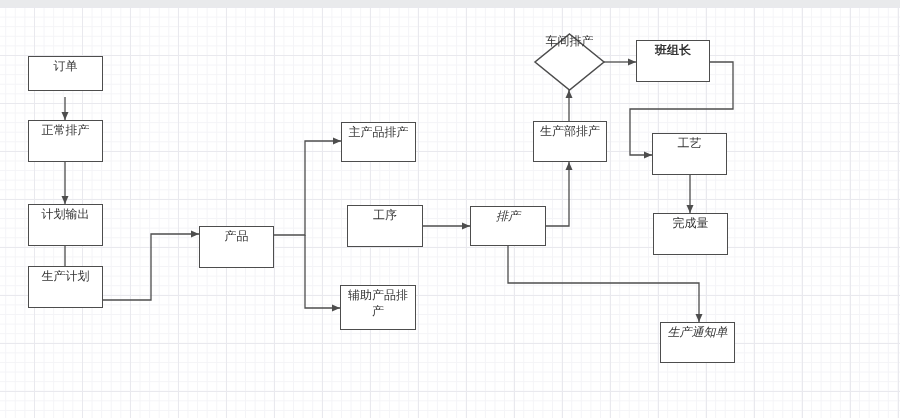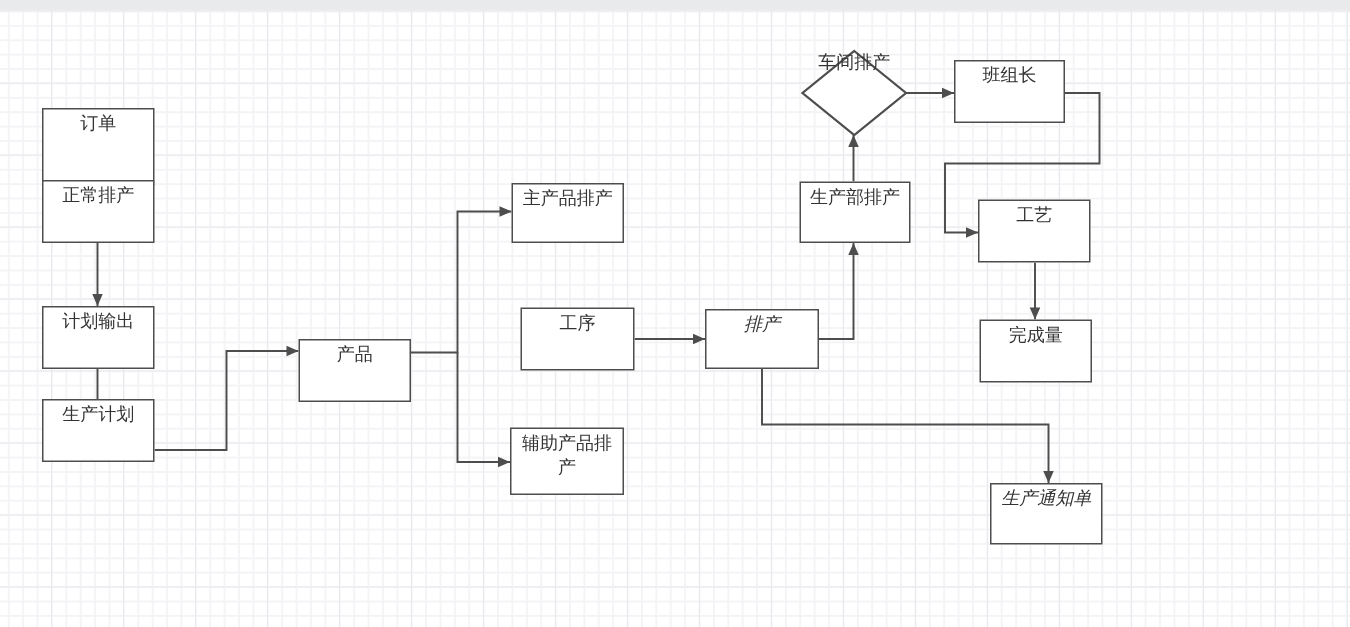--- a/index.html
+++ b/index.html
@@ -92,21 +92,21 @@
       <polyline points="305,235 305,308 340,308" class="edge" marker-end="url(#arrowhead)"></polyline>
       <polyline points="423,226 470,226" class="edge" marker-end="url(#arrowhead)"></polyline>
       <polyline points="546,226 569,226 569,162" class="edge" marker-end="url(#arrowhead)"></polyline>
       <polyline points="569,121 569,90" class="edge" marker-end="url(#arrowhead)"></polyline>
       <polyline points="604,62 636,62" class="edge" marker-end="url(#arrowhead)"></polyline>
       <polyline points="710,62 733,62 733,109 630,109 630,155 652,155" class="edge" marker-end="url(#arrowhead)"></polyline>
       <polyline points="690,175 690,213" class="edge" marker-end="url(#arrowhead)"></polyline>
       <polyline points="508,246 508,283 699,283 699,322" class="edge" marker-end="url(#arrowhead)"></polyline>
       <polygon points="569.5,34 604,62 569.5,90 535,62" class="diamond-shape"></polygon>
     </svg>
-<div class="node" style="left: 28px; top: 72px; width: 75px; height: 52px;">
+<div class="node" style="left: 28px; top: 56px; width: 75px; height: 35px;">
       <span>订单</span>
     </div>
     <div class="node" style="left: 28px; top: 120px; width: 75px; height: 42px;">
       <span>正常排产</span>
     </div>
     <div class="node" style="left: 28px; top: 204px; width: 75px; height: 42px;">
       <span>计划输出</span>
     </div>
     <div class="node" style="left: 28px; top: 266px; width: 75px; height: 42px;">
       <span>生产计划</span>
@@ -125,21 +125,21 @@
     </div>
     <div class="node" style="left: 470px; top: 206px; width: 76px; height: 40px; font-style: italic;">
       <span>排产</span>
     </div>
     <div class="node" style="left: 533px; top: 121px; width: 74px; height: 41px;">
       <span>生产部排产</span>
     </div>
     <div class="node diamond" style="left: 535px; top: 34px; width: 69px; height: 56px;">
       <span>车间排产</span>
     </div>
-    <div class="node" style="left: 636px; top: 40px; width: 74px; height: 42px;">
+    <div class="node" style="left: 636px; top: 40px; width: 74px; height: 42px; font-weight: bold;">
       <span>班组长</span>
     </div>
     <div class="node" style="left: 652px; top: 133px; width: 75px; height: 42px;">
       <span>工艺</span>
     </div>
     <div class="node" style="left: 653px; top: 213px; width: 75px; height: 42px;">
       <span>完成量</span>
     </div>
     <div class="node" style="left: 660px; top: 322px; width: 75px; height: 41px; font-style: italic;">
       <span>生产通知单</span>

